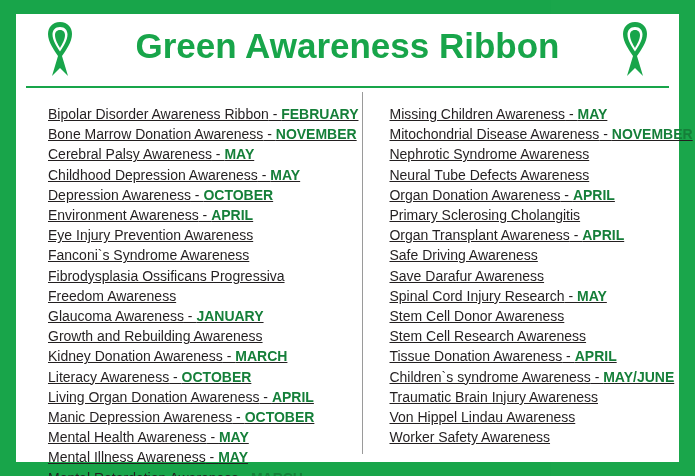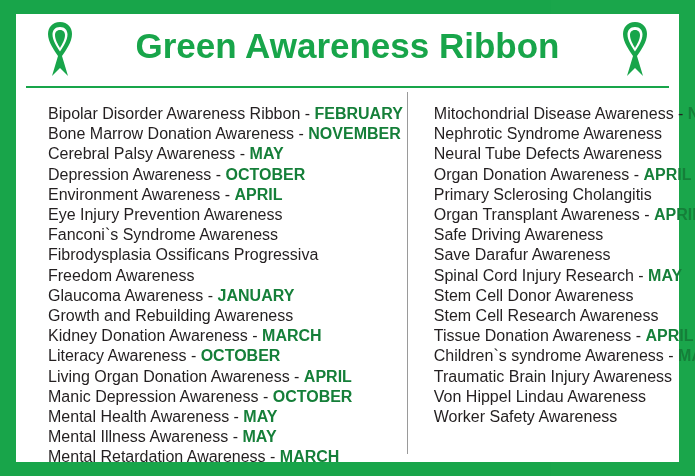--- a/index.html
+++ b/index.html
@@ -73,25 +73,26 @@
     padding: 12px 4px 0 22px;
     box-sizing: border-box;
   }
   .col.left {
     border-right: 1px solid #9a9a9a;
   }
   .col.right {
     padding-left: 26px;
   }
   .entry {
-    font-size: 16px;
+    font-size: 14px;
     line-height: 20.2px;
     color: #231f20;
     white-space: nowrap;
     font-family: "Liberation Sans", sans-serif;
+    text-decoration: underline;
   }
   .entry .month {
     color: #157f39;
     font-weight: bold;
   }
   .sep { color: #231f20; }
 </style>
 </head>
 <body>
 
@@ -116,37 +117,39 @@
           <path d="M20 10 C16.5 10 15 12.5 15 15 C15 19.5 18 24.5 20 28 C22 24.5 25 19.5 25 15 C25 12.5 23.5 10 20 10 Z" fill="#18a54a"></path>
         </svg>
       </span>
     </div>
 
     <div class="columns">
       <div class="col left" id="col-left">
           <div class="entry"><span>Bipolar Disorder Awareness Ribbon</span><span class="sep"> - </span><span class="month">FEBRUARY</span></div>
           <div class="entry"><span>Bone Marrow Donation Awareness</span><span class="sep"> - </span><span class="month">NOVEMBER</span></div>
           <div class="entry"><span>Cerebral Palsy Awareness</span><span class="sep"> - </span><span class="month">MAY</span></div>
+          <div class="entry"><span>Childhood Depression Awareness</span><span class="sep"> - </span><span class="month">MAY</span></div>
           <div class="entry"><span>Depression Awareness</span><span class="sep"> - </span><span class="month">OCTOBER</span></div>
           <div class="entry"><span>Environment Awareness</span><span class="sep"> - </span><span class="month">APRIL</span></div>
           <div class="entry"><span>Eye Injury Prevention Awareness</span></div>
           <div class="entry"><span>Fanconi`s Syndrome Awareness</span></div>
           <div class="entry"><span>Fibrodysplasia Ossificans Progressiva</span></div>
           <div class="entry"><span>Freedom Awareness</span></div>
           <div class="entry"><span>Glaucoma Awareness</span><span class="sep"> - </span><span class="month">JANUARY</span></div>
           <div class="entry"><span>Growth and Rebuilding Awareness</span></div>
           <div class="entry"><span>Kidney Donation Awareness</span><span class="sep"> - </span><span class="month">MARCH</span></div>
           <div class="entry"><span>Literacy Awareness</span><span class="sep"> - </span><span class="month">OCTOBER</span></div>
           <div class="entry"><span>Living Organ Donation Awareness</span><span class="sep"> - </span><span class="month">APRIL</span></div>
           <div class="entry"><span>Manic Depression Awareness</span><span class="sep"> - </span><span class="month">OCTOBER</span></div>
           <div class="entry"><span>Mental Health Awareness</span><span class="sep"> - </span><span class="month">MAY</span></div>
           <div class="entry"><span>Mental Illness Awareness</span><span class="sep"> - </span><span class="month">MAY</span></div>
           <div class="entry"><span>Mental Retardation Awareness</span><span class="sep"> - </span><span class="month">MARCH</span></div>
         </div>
       <div class="col right" id="col-right">
+          <div class="entry"><span>Missing Children Awareness</span><span class="sep"> - </span><span class="month">MAY</span></div>
           <div class="entry"><span>Mitochondrial Disease Awareness</span><span class="sep"> - </span><span class="month">NOVEMBER</span></div>
           <div class="entry"><span>Nephrotic Syndrome Awareness</span></div>
           <div class="entry"><span>Neural Tube Defects Awareness</span></div>
           <div class="entry"><span>Organ Donation Awareness</span><span class="sep"> - </span><span class="month">APRIL</span></div>
           <div class="entry"><span>Primary Sclerosing Cholangitis</span></div>
           <div class="entry"><span>Organ Transplant Awareness</span><span class="sep"> - </span><span class="month">APRIL</span></div>
           <div class="entry"><span>Safe Driving Awareness</span></div>
           <div class="entry"><span>Save Darafur Awareness</span></div>
           <div class="entry"><span>Spinal Cord Injury Research</span><span class="sep"> - </span><span class="month">MAY</span></div>
           <div class="entry"><span>Stem Cell Donor Awareness</span></div>

